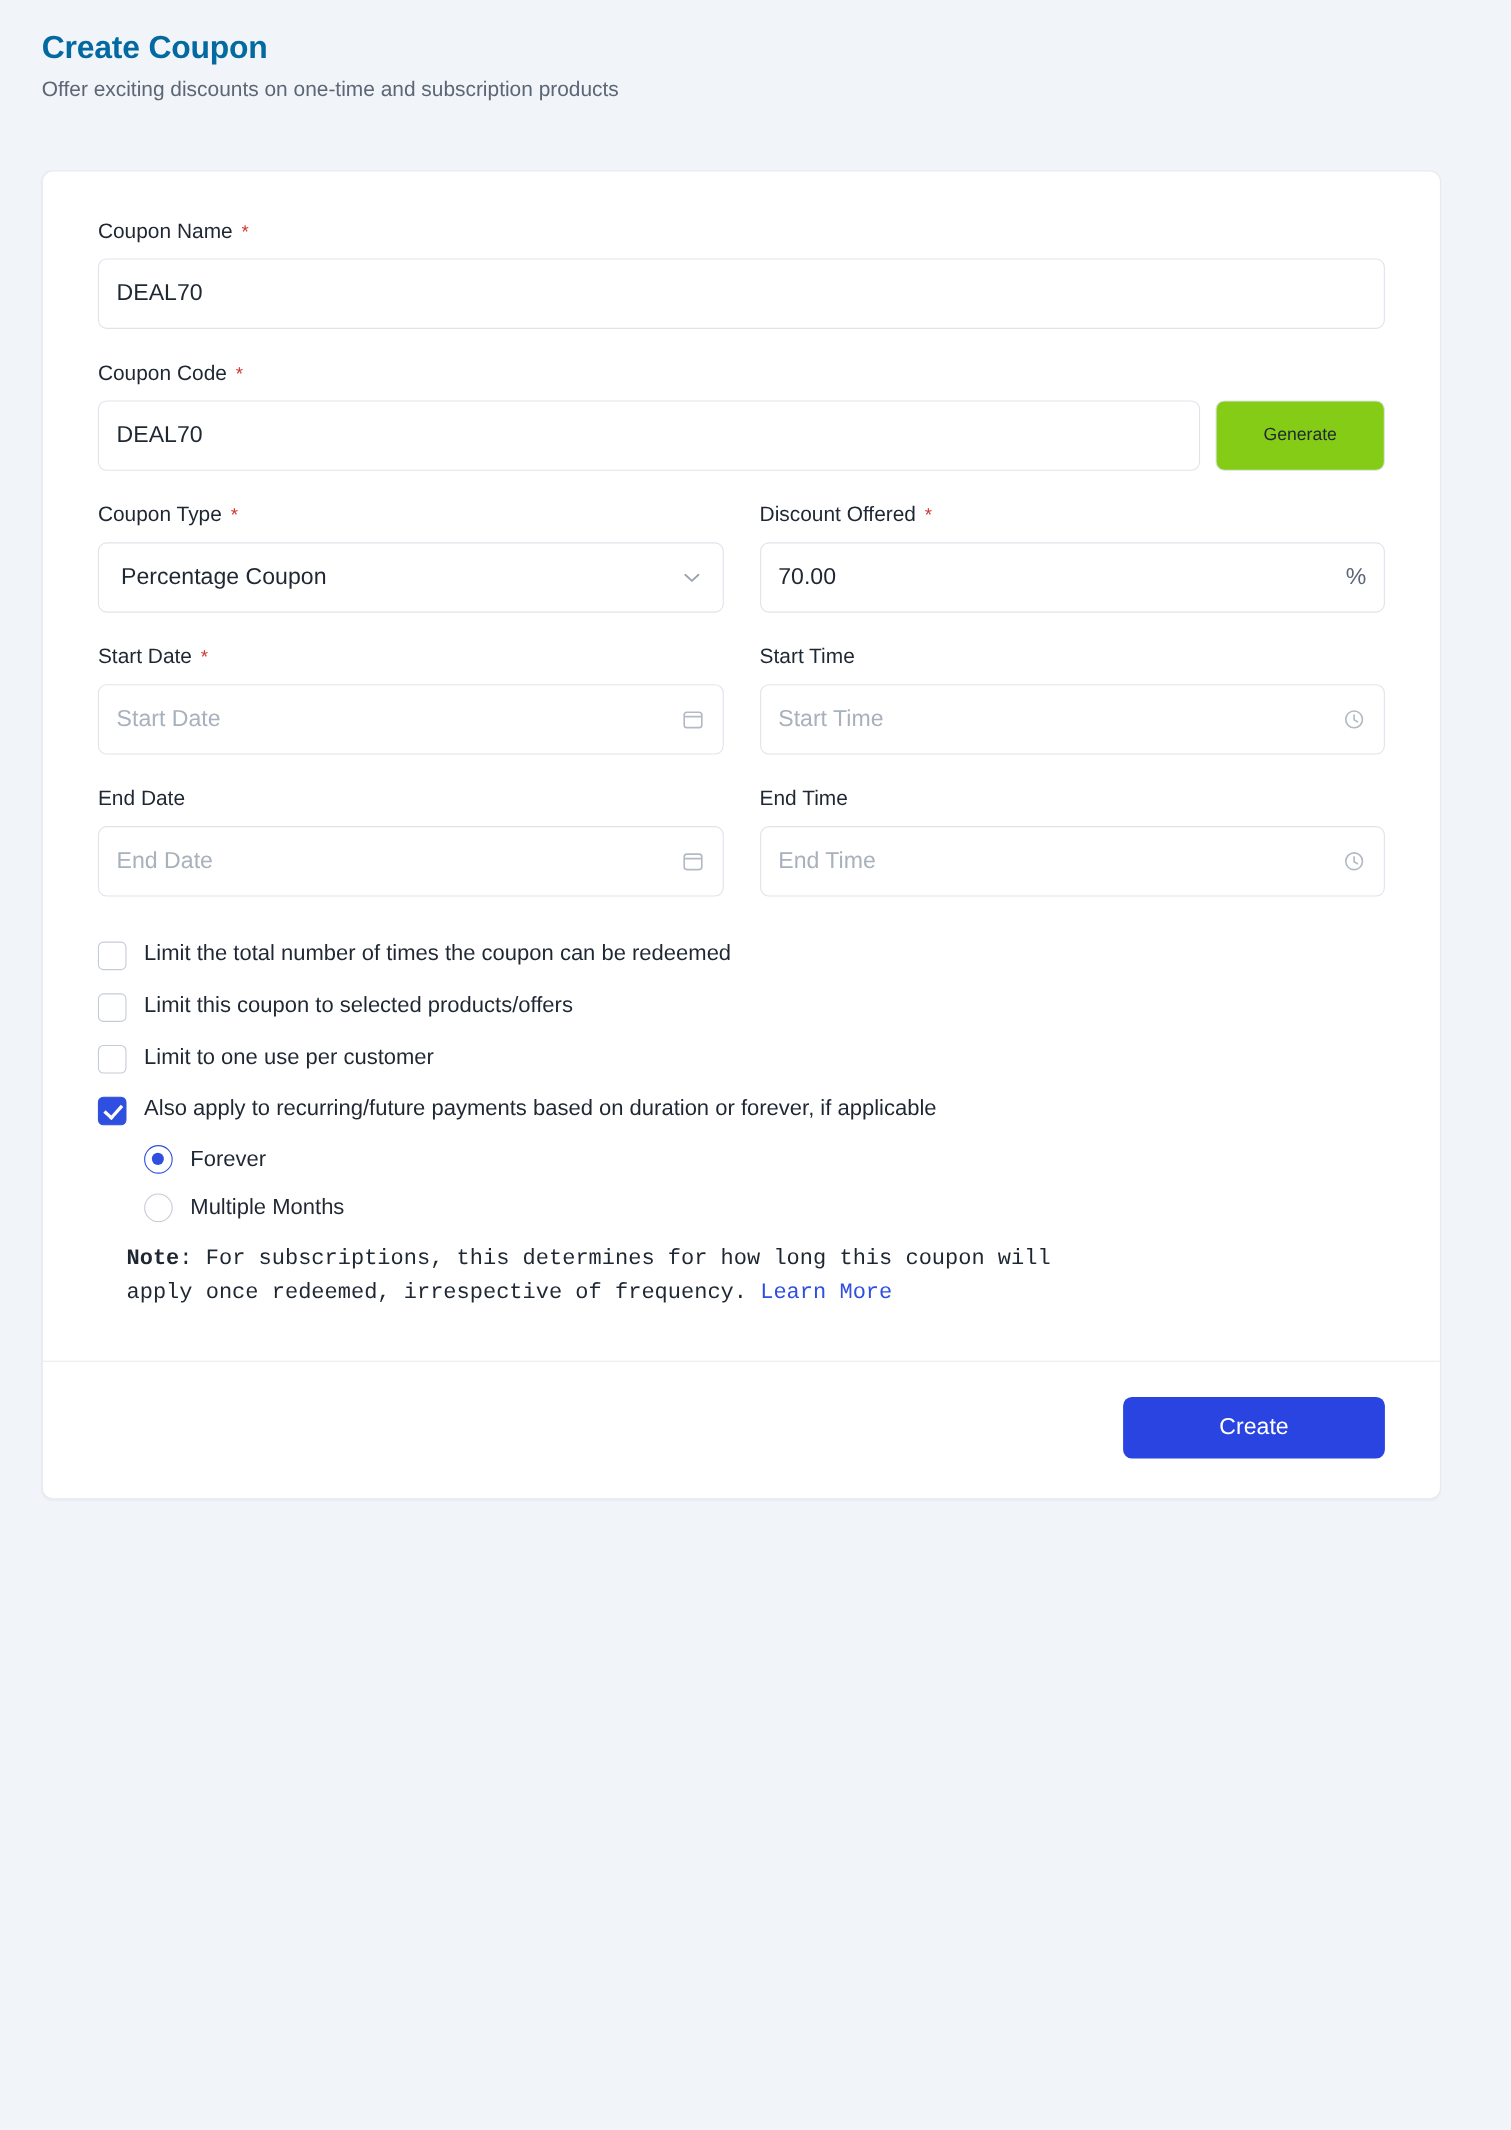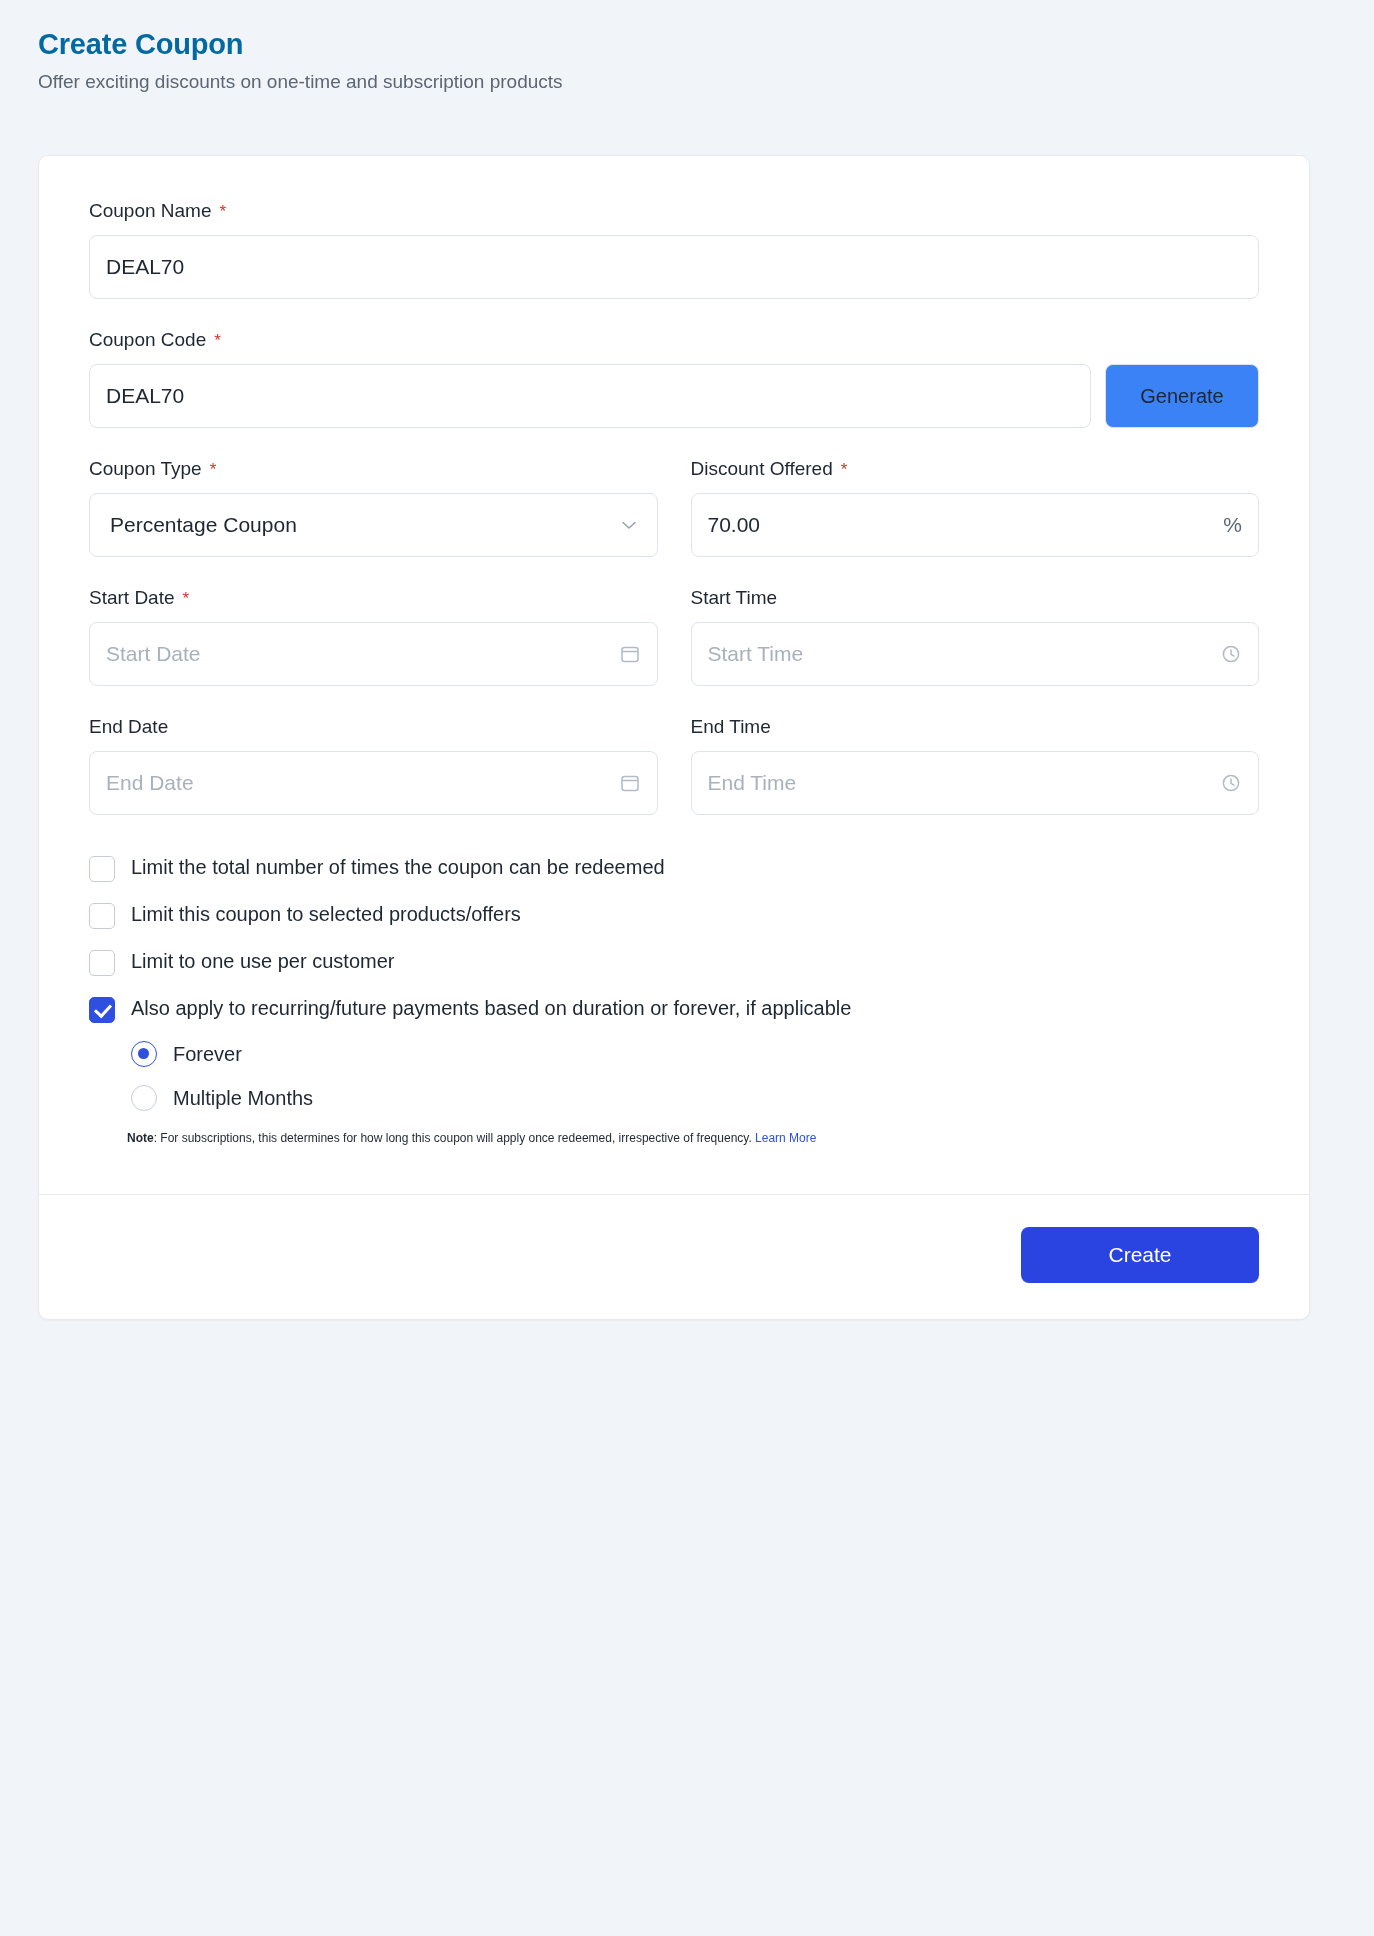--- a/index.html
+++ b/index.html
@@ -76,22 +76,22 @@
     display: flex;
     gap: 14px;
     align-items: stretch;
   }
   .code-row .input { flex: 1; }
   .generate-btn {
     height: 64px;
     min-width: 154px;
     border: 1px solid #dfe3ea;
     border-radius: 8px;
-    background: #3b82f6;
-    font-size: 20px;
+    background: #84cc16;
+    font-size: 16px;
     color: #1f2733;
     display: flex;
     align-items: center;
     justify-content: center;
     cursor: pointer;
   }
   .select {
     height: 64px;
     border: 1px solid #dfe3ea;
     border-radius: 8px;
@@ -165,26 +165,27 @@
   .radio.selected::after {
     content: "";
     position: absolute;
     left: 6px; top: 6px;
     width: 11px; height: 11px;
     border-radius: 50%;
     background: #2f4fe0;
   }
   .radio-label { font-size: 20px; color: #1f2733; }
   .note {
-    margin-left: 38px;
+    margin-left: 26px;
     margin-top: 6px;
-    font-size: 12px;
+    font-size: 20px;
     color: #1f2733;
     line-height: 1.55;
     max-width: 890px;
+    font-family: Liberation Mono, monospace;
   }
   .note b { font-weight: 700; }
   .link { color: #2f4fe0; text-decoration: none; cursor: pointer; }
   .card-footer {
     border-top: 1px solid #e9ecf1;
     padding: 32px 50px 36px 50px;
     display: flex;
     justify-content: flex-end;
   }
   .primary-btn {

